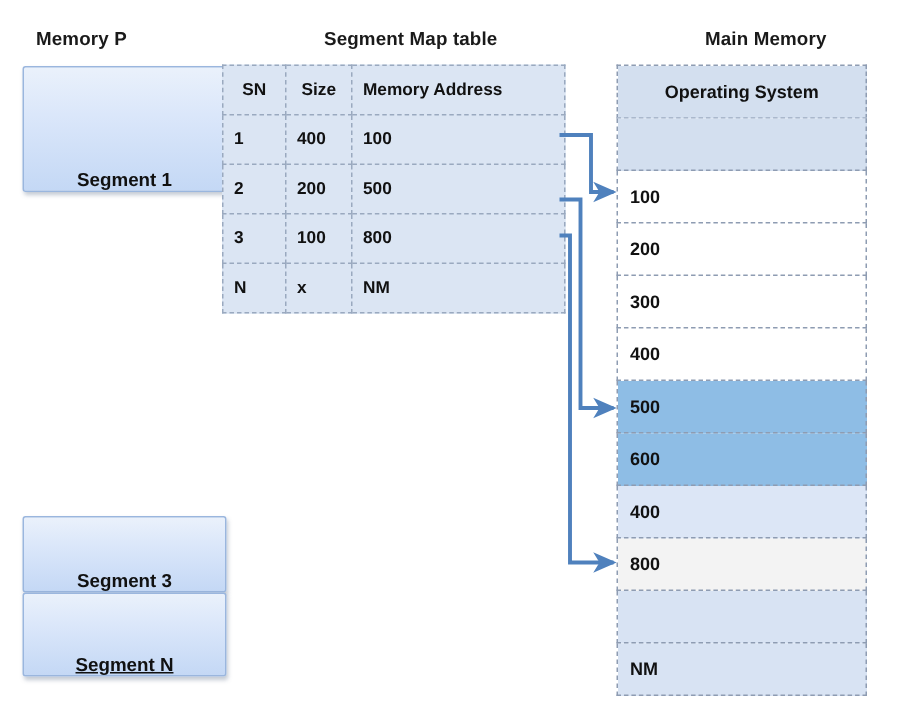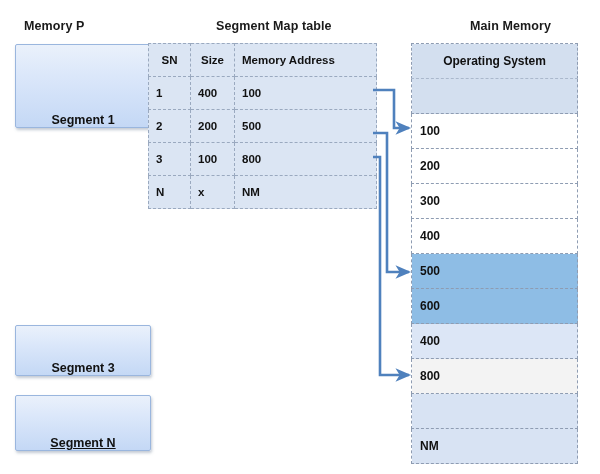--- a/index.html
+++ b/index.html
@@ -123,21 +123,21 @@
 
 <div class="canvas">
 
   <div class="col-title" id="title-process">Memory P</div>
   <div class="col-title" id="title-table">Segment Map table</div>
   <div class="col-title" id="title-memory">Main Memory</div>
 
   <div class="seg-box" style="top:44px;height:84px;">
     <span class="seg-label">Segment 1</span>
   </div>
-  <div class="seg-box" style="top:325px;height:51px;">
+  <div class="seg-box" style="top:344px;height:51px;">
     <span class="seg-label">Segment 3</span>
   </div>
   <div class="seg-box" style="top:395px;height:56px;text-decoration:underline;">
     <span class="seg-label">Segment N</span>
   </div>
 
   <table id="smt">
     <colgroup>
         <col class="c1">
         <col class="c2">

